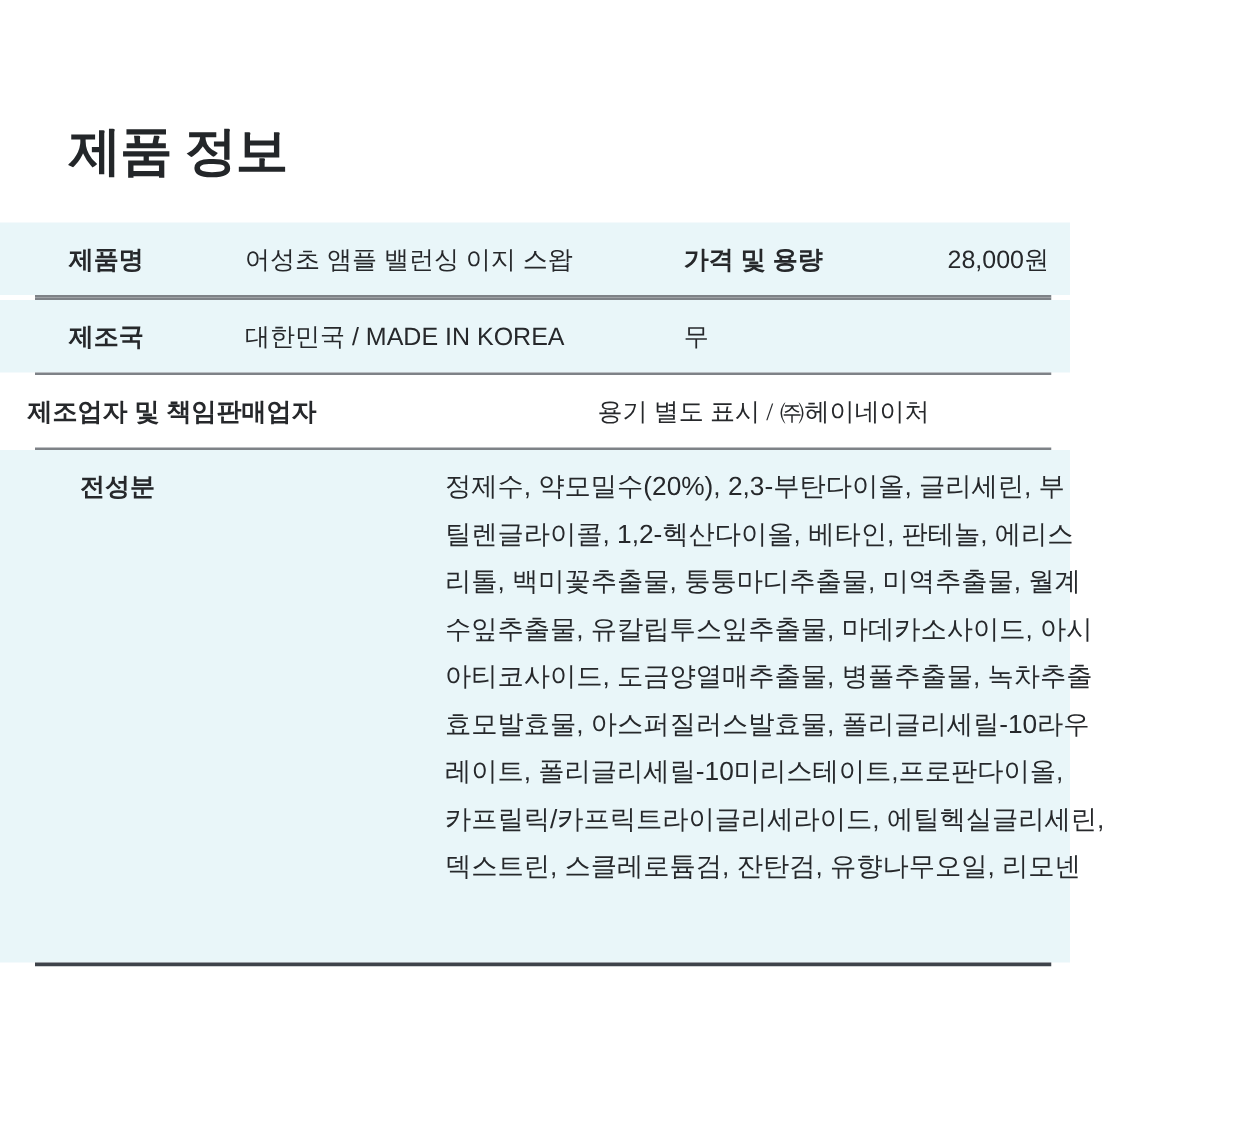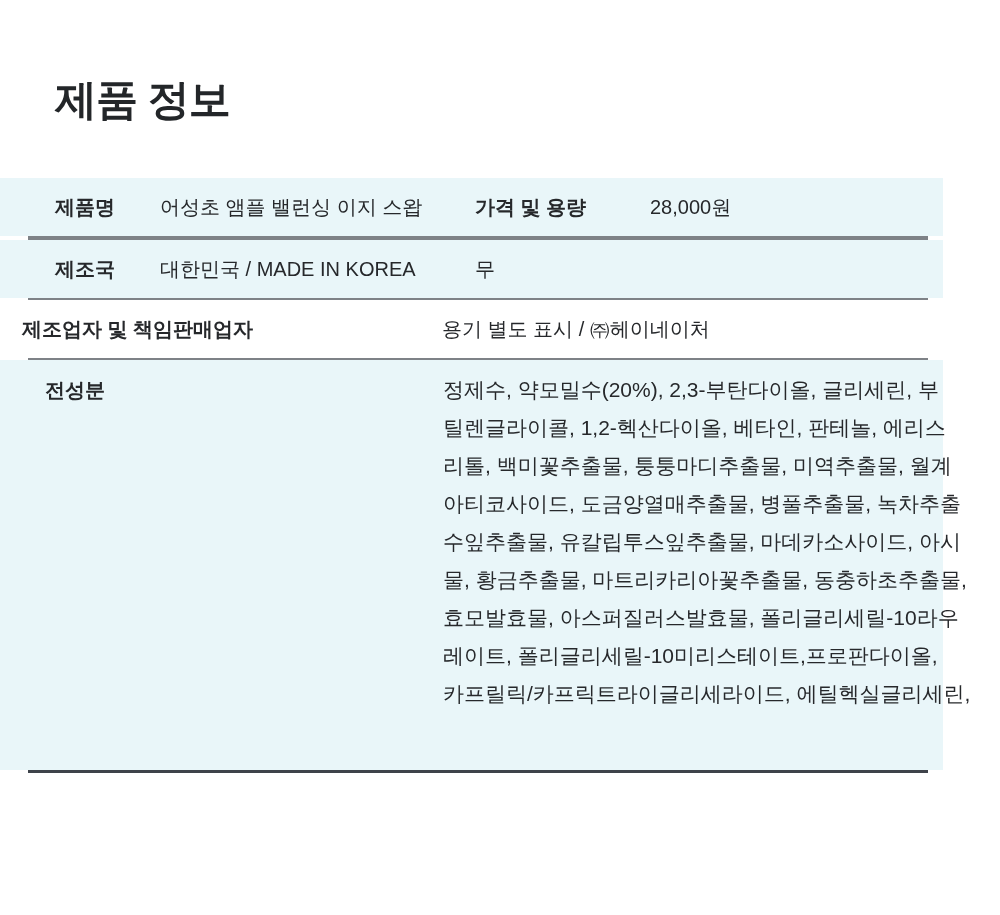--- a/index.html
+++ b/index.html
@@ -6,66 +6,66 @@
   .canvas{
     position:relative;
     width:1000px;height:915px;
     background:#ffffff;
     font-family:"Liberation Sans","DejaVu Sans",sans-serif;
     color:#26282b;
     overflow:hidden;
   }
   .page-title{
     position:absolute;
-    left:55px;top:72px;
+    left:55px;top:93px;
     margin:0;
     font-size:42px;
     font-weight:700;
     letter-spacing:-1px;
     color:#232629;
   }
   .info-table{
     position:absolute;
     top:178px;left:0;
-    width:943px;
+    width:856px;
   }
   .row{
     display:flex;
     align-items:center;
     height:58px;
     font-size:20px;
     background:#ffffff;
   }
   .row.tint{background:#e9f6f9;}
   .divider{
     height:2px;
     margin:0 15px 0 28px;
     background:#7e8287;
   }
   .bottom-line{
     height:3px;
     margin:0 15px 0 28px;
     background:#3e434a;
   }
-  .cell{white-space:nowrap;}
+  .cell{white-space:nowrap;margin-left:36px;}
   .cell-label{font-weight:700;}
   .l1{margin-left:55px;width:105px;}
   .v1{width:315px;}
   .l2{width:175px;}
   .v2{flex:1;}
   .mfr-label{margin-left:22px;width:420px;font-weight:700;}
-  .mfr-value{flex:1;}
+  .mfr-value{flex:1;font-family:Liberation Serif, serif;}
   .row.ingredients{
     height:410px;
     align-items:flex-start;
     font-size:21px;
     background:#e9f6f9;
   }
   .ing-label{
-    margin-left:45px;
+    margin-left:64px;
     width:422px;
     padding-top:16px;
     font-weight:700;
     font-size:20px;
     line-height:28px;
   }
   .ing-lines{
     width:500px;
     padding-top:11px;
   }
@@ -105,24 +105,24 @@
       <div class="cell mfr-value">용기 별도 표시 / ㈜헤이네이처</div>
     </div>
     <div class="divider"></div>
 
     <div class="row ingredients">
       <div class="ing-label">전성분</div>
       <div class="ing-lines">
         <div class="ing-line">정제수, 약모밀수(20%), 2,3-부탄다이올, 글리세린, 부</div>
         <div class="ing-line">틸렌글라이콜, 1,2-헥산다이올, 베타인, 판테놀, 에리스</div>
         <div class="ing-line">리톨, 백미꽃추출물, 퉁퉁마디추출물, 미역추출물, 월계</div>
+        <div class="ing-line">수잎추출물, 유칼립투스잎추출물, 마데카소사이드, 아시</div>
         <div class="ing-line">아티코사이드, 도금양열매추출물, 병풀추출물, 녹차추출</div>
-        <div class="ing-line">수잎추출물, 유칼립투스잎추출물, 마데카소사이드, 아시</div>
-        <div class="ing-line">물, 황금추출물, 마트리카리아꽃추출물, 동충하초추출물,</div>
         <div class="ing-line">효모발효물, 아스퍼질러스발효물, 폴리글리세릴-10라우</div>
         <div class="ing-line">레이트, 폴리글리세릴-10미리스테이트,프로판다이올,</div>
         <div class="ing-line">카프릴릭/카프릭트라이글리세라이드, 에틸헥실글리세린,</div>
+        <div class="ing-line">덱스트린, 스클레로튬검, 잔탄검, 유향나무오일, 리모넨</div>
       </div>
     </div>
     <div class="bottom-line"></div>
 
   </div>
 </div>
 
 </body></html>

